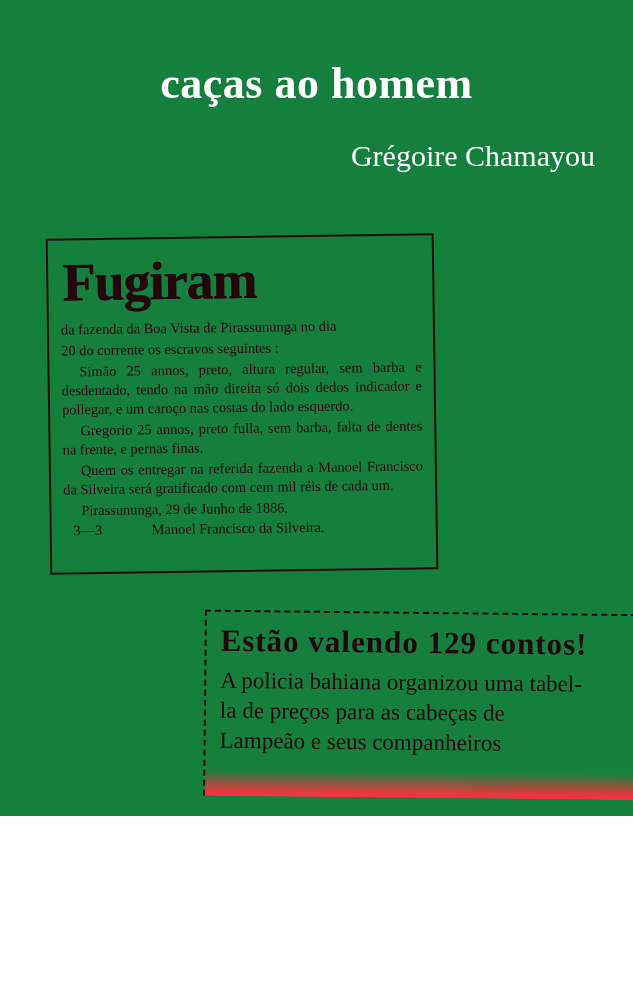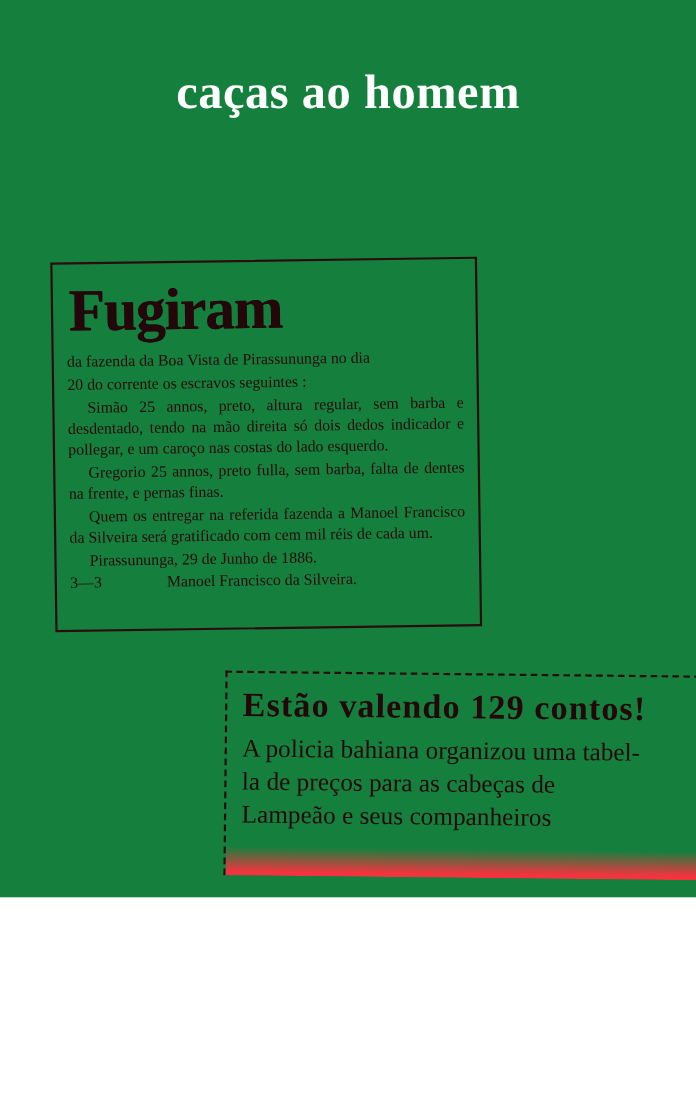--- a/index.html
+++ b/index.html
@@ -81,21 +81,21 @@
     text-indent: 18px;
   }
   .clip1 .sign {
     font-family: "Liberation Serif", serif;
     font-size: 14.4px;
     color: #26090c;
     margin-top: 2px;
     display: flex;
     gap: 40px;
   }
-  .clip1 .sign .code { width: 48px; }
+  .clip1 .sign .code { width: 48px; text-align: center; }
 
   
   .clip2 {
     position: absolute;
     left: 204px;
     top: 612px;
     width: 452px;
     height: 186px;
     border: 2px dashed #2b0d10;
     border-bottom: none;
@@ -154,20 +154,21 @@
     color: #1b0406;
     letter-spacing: 0.3px;
   }
 </style>
 </head>
 <body>
 
 <div class="cover">
 
   <div class="title">caças ao homem</div>
+  <div class="author">Grégoire Chamayou</div>
 
   <div class="clip1">
     <div class="headline">Fugiram</div>
     <div class="body">
       <p>da fazenda da Boa Vista de Pirassununga no dia</p>
       <p>20 do corrente os escravos seguintes :</p>
       <p class="ind">Simão 25 annos, preto, altura regular, sem barba e desdentado, tendo na mão direita só dois dedos indicador e pollegar, e um caroço nas costas do lado esquerdo.</p>
       <p class="ind">Gregorio 25 annos, preto fulla, sem barba, falta de dentes na frente, e pernas finas.</p>
       <p class="ind">Quem os entregar na referida fazenda a Manoel Francisco da Silveira será gratificado com cem mil réis de cada um.</p>
       <p class="ind">Pirassununga, 29 de Junho de 1886.</p>

